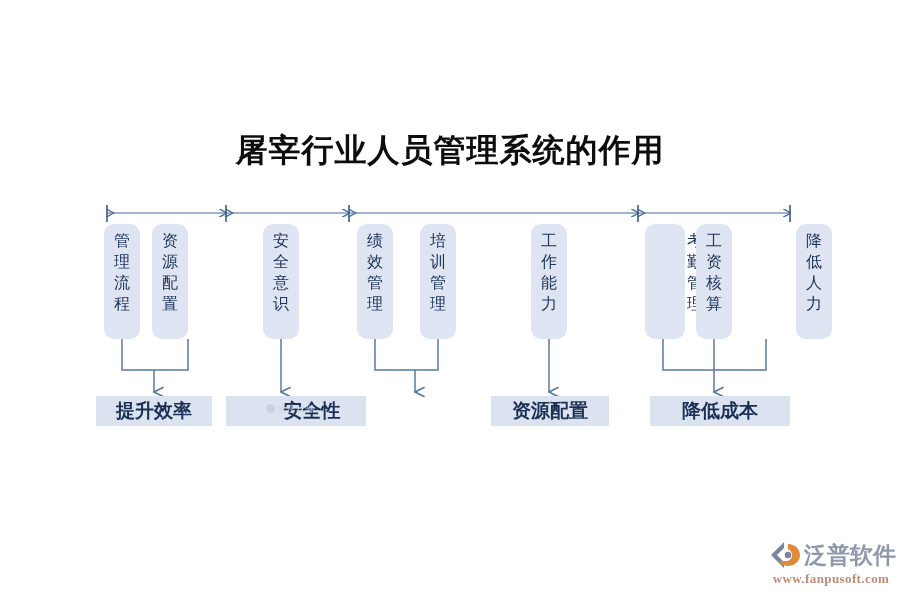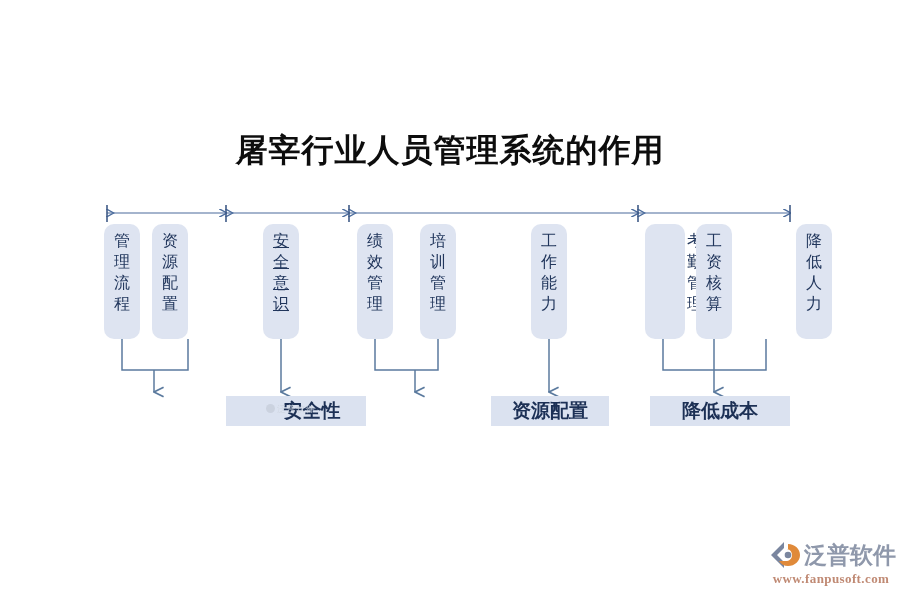--- a/index.html
+++ b/index.html
@@ -185,22 +185,25 @@
         <line x1="710" y1="339" x2="710" y2="392" stroke="#5b7a9e" stroke-width="1.5" marker-end="url(#arrDown)"></line>
       </g>
     </svg>
 
     <div class="pill" style="left:100px;top:224px;height:115px;">
       <span>管理流程</span>
     </div>
     <div class="pill" style="left:148px;top:224px;height:115px;">
       <span>资源配置</span>
     </div>
-
-    <div class="pill" style="left:259px;top:224px;height:115px;text-decoration:underline;">
+    <div class="outcome" style="left:92px;top:396px;width:116px;">
+      <span>提升效率</span>
+    </div>
+
+    <div class="pill" style="left:259px;top:224px;height:115px;">
       <span>安全意识</span>
     </div>
     <div class="outcome" style="left:222px;top:396px;width:108px;padding-left:32px;">
       <span>安全性</span>
     </div>
 
     <div class="pill" style="left:416px;top:224px;height:115px;">
       <span>培训管理</span>
     </div>
     <div class="pill" style="left:353px;top:224px;height:115px;">

